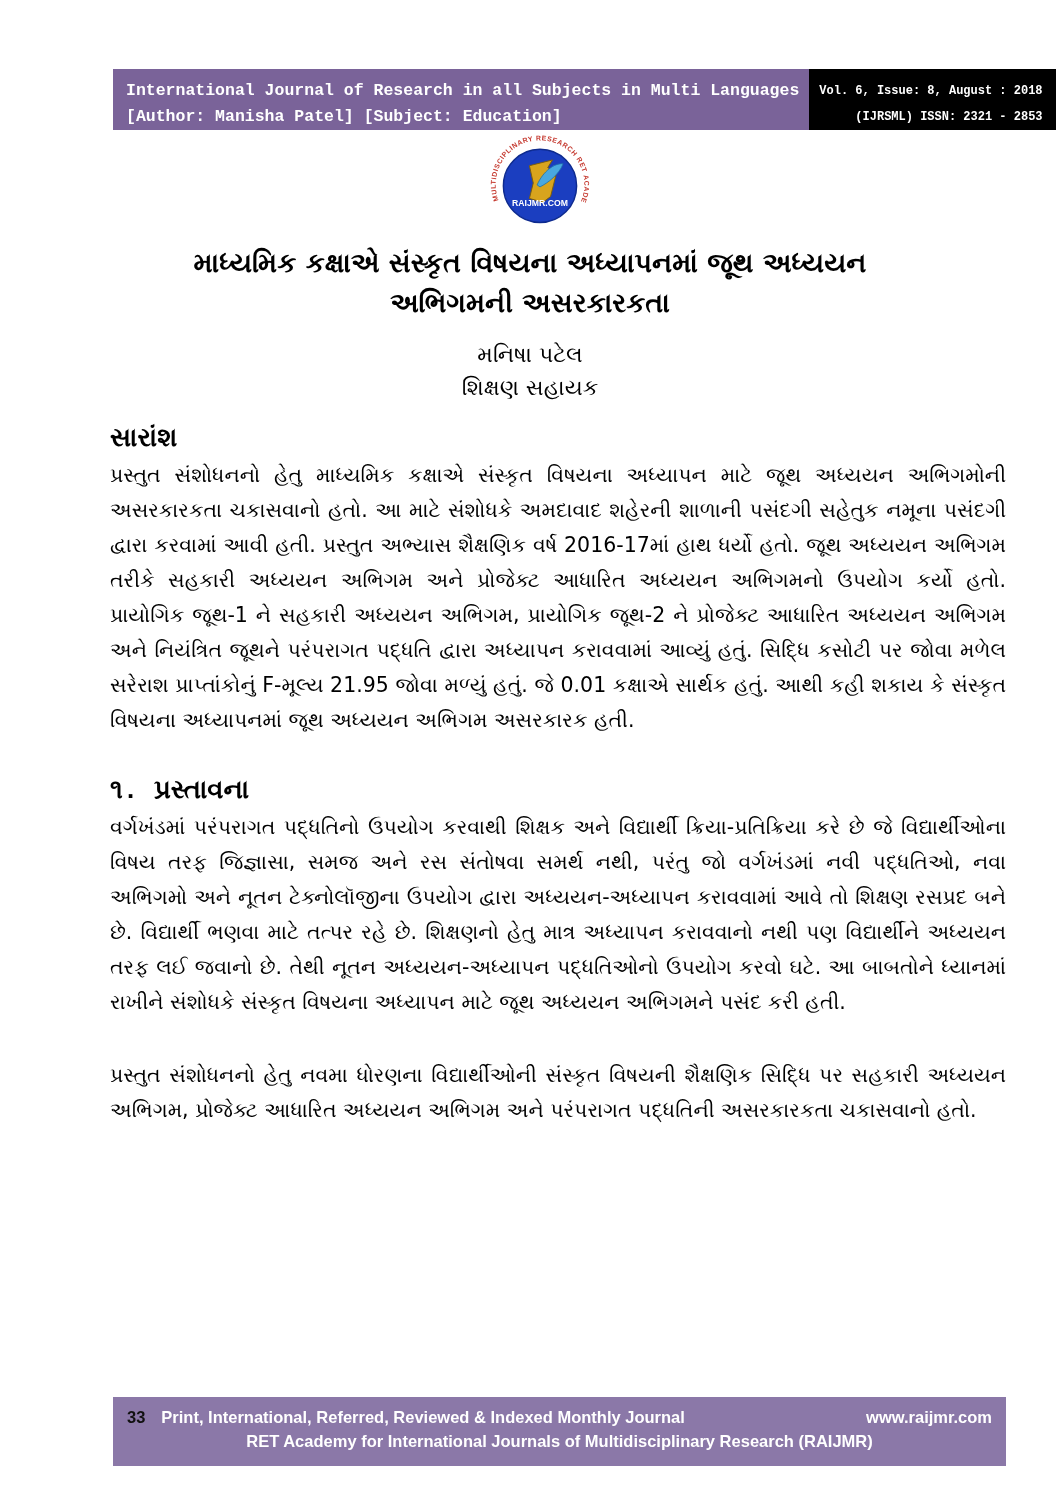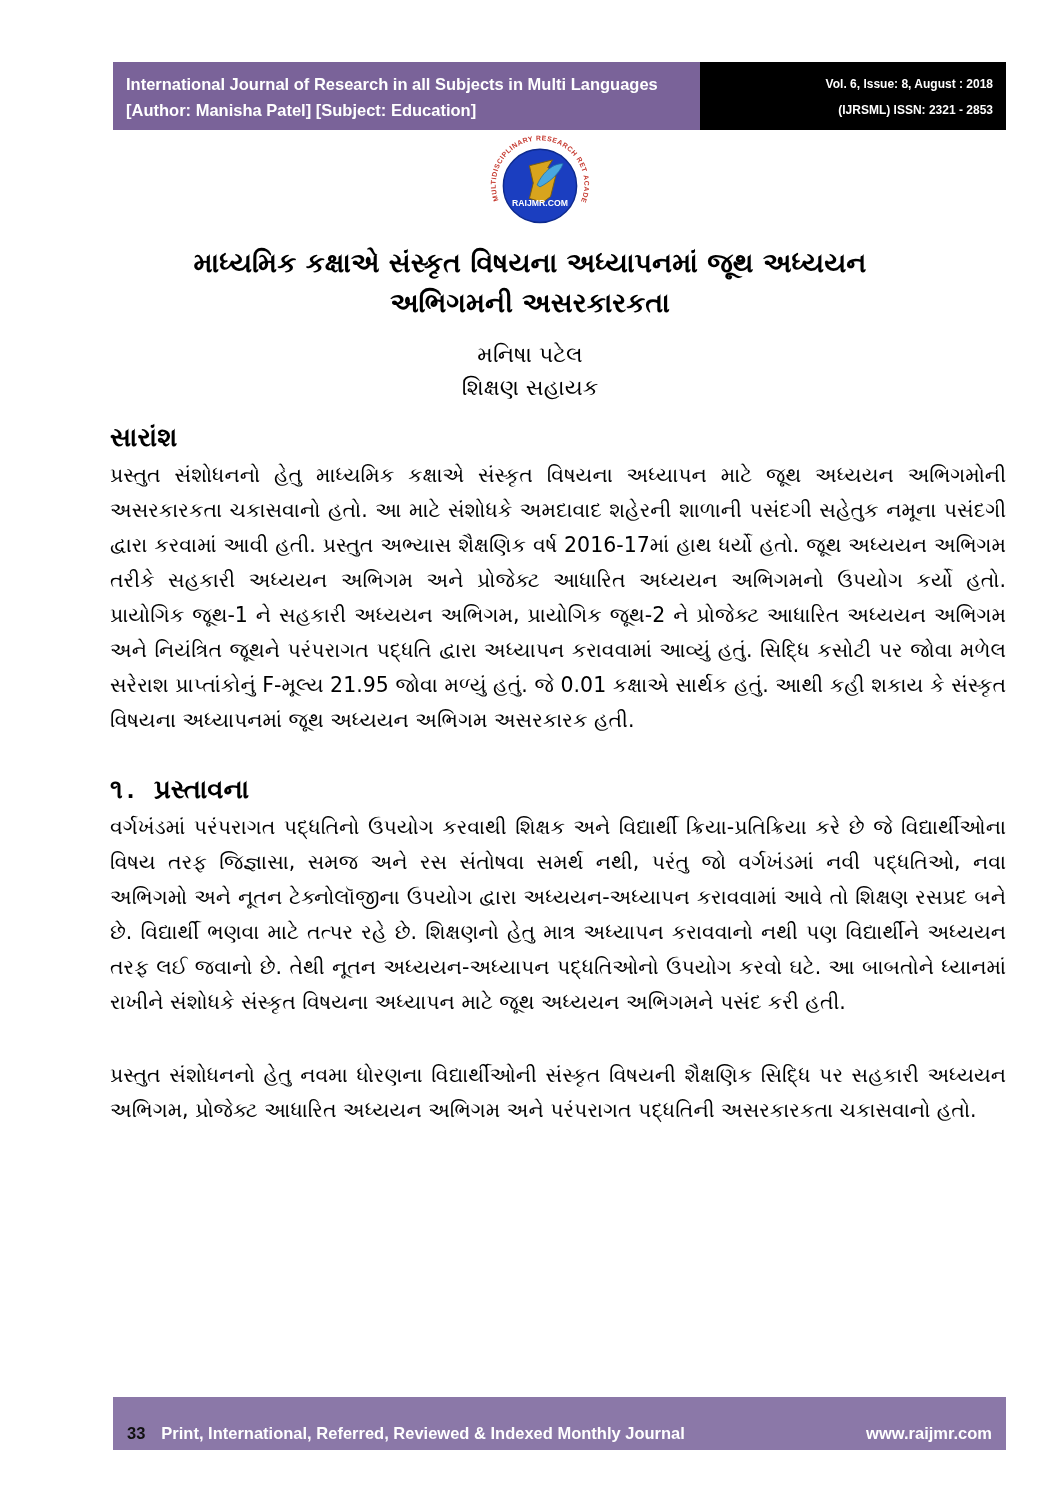--- a/index.html
+++ b/index.html
@@ -14,21 +14,22 @@
     overflow: hidden;
     color: #000;
   }
 
   
   .header-bar {
     position: absolute;
     left: 113px; top: 62px;
     width: 893px; height: 68px;
     display: flex;
-    font-family: Liberation Sans, sans-serif;
+    font-family: Liberation Mono, monospace;
+    align-items: flex-end;
   }
   .header-left {
     flex: 1;
     background: #7a6399;
     color: #ffffff;
     padding: 9px 10px 0 13px;
     font-weight: bold;
     font-size: 16.5px;
     line-height: 26px;
     white-space: nowrap;
@@ -95,27 +96,27 @@
     font-family: "Liberation Sans", sans-serif;
     font-weight: bold;
     font-size: 22px;
   }
   .hyp-label sub { font-size: 14px; }
 
   
   .footer-bar {
     position: absolute;
     left: 113px; top: 1397px;
-    width: 893px; height: 53px;
+    width: 893px; height: 69px;
     background: #8b78a8;
     color: #ffffff;
     font-family: "Liberation Sans", sans-serif;
     font-weight: bold;
     font-size: 16.5px;
-    padding: 24px 14px 0 14px;
+    padding: 8px 14px 0 14px;
   }
   .footer-row1 {
     display: flex;
     align-items: baseline;
     line-height: 24px;
     white-space: nowrap;
   }
   .footer-page-num { color: #111111; margin-right: 16px; }
   .footer-journal-label { flex: 1; }
   .footer-url { text-align: right; }

